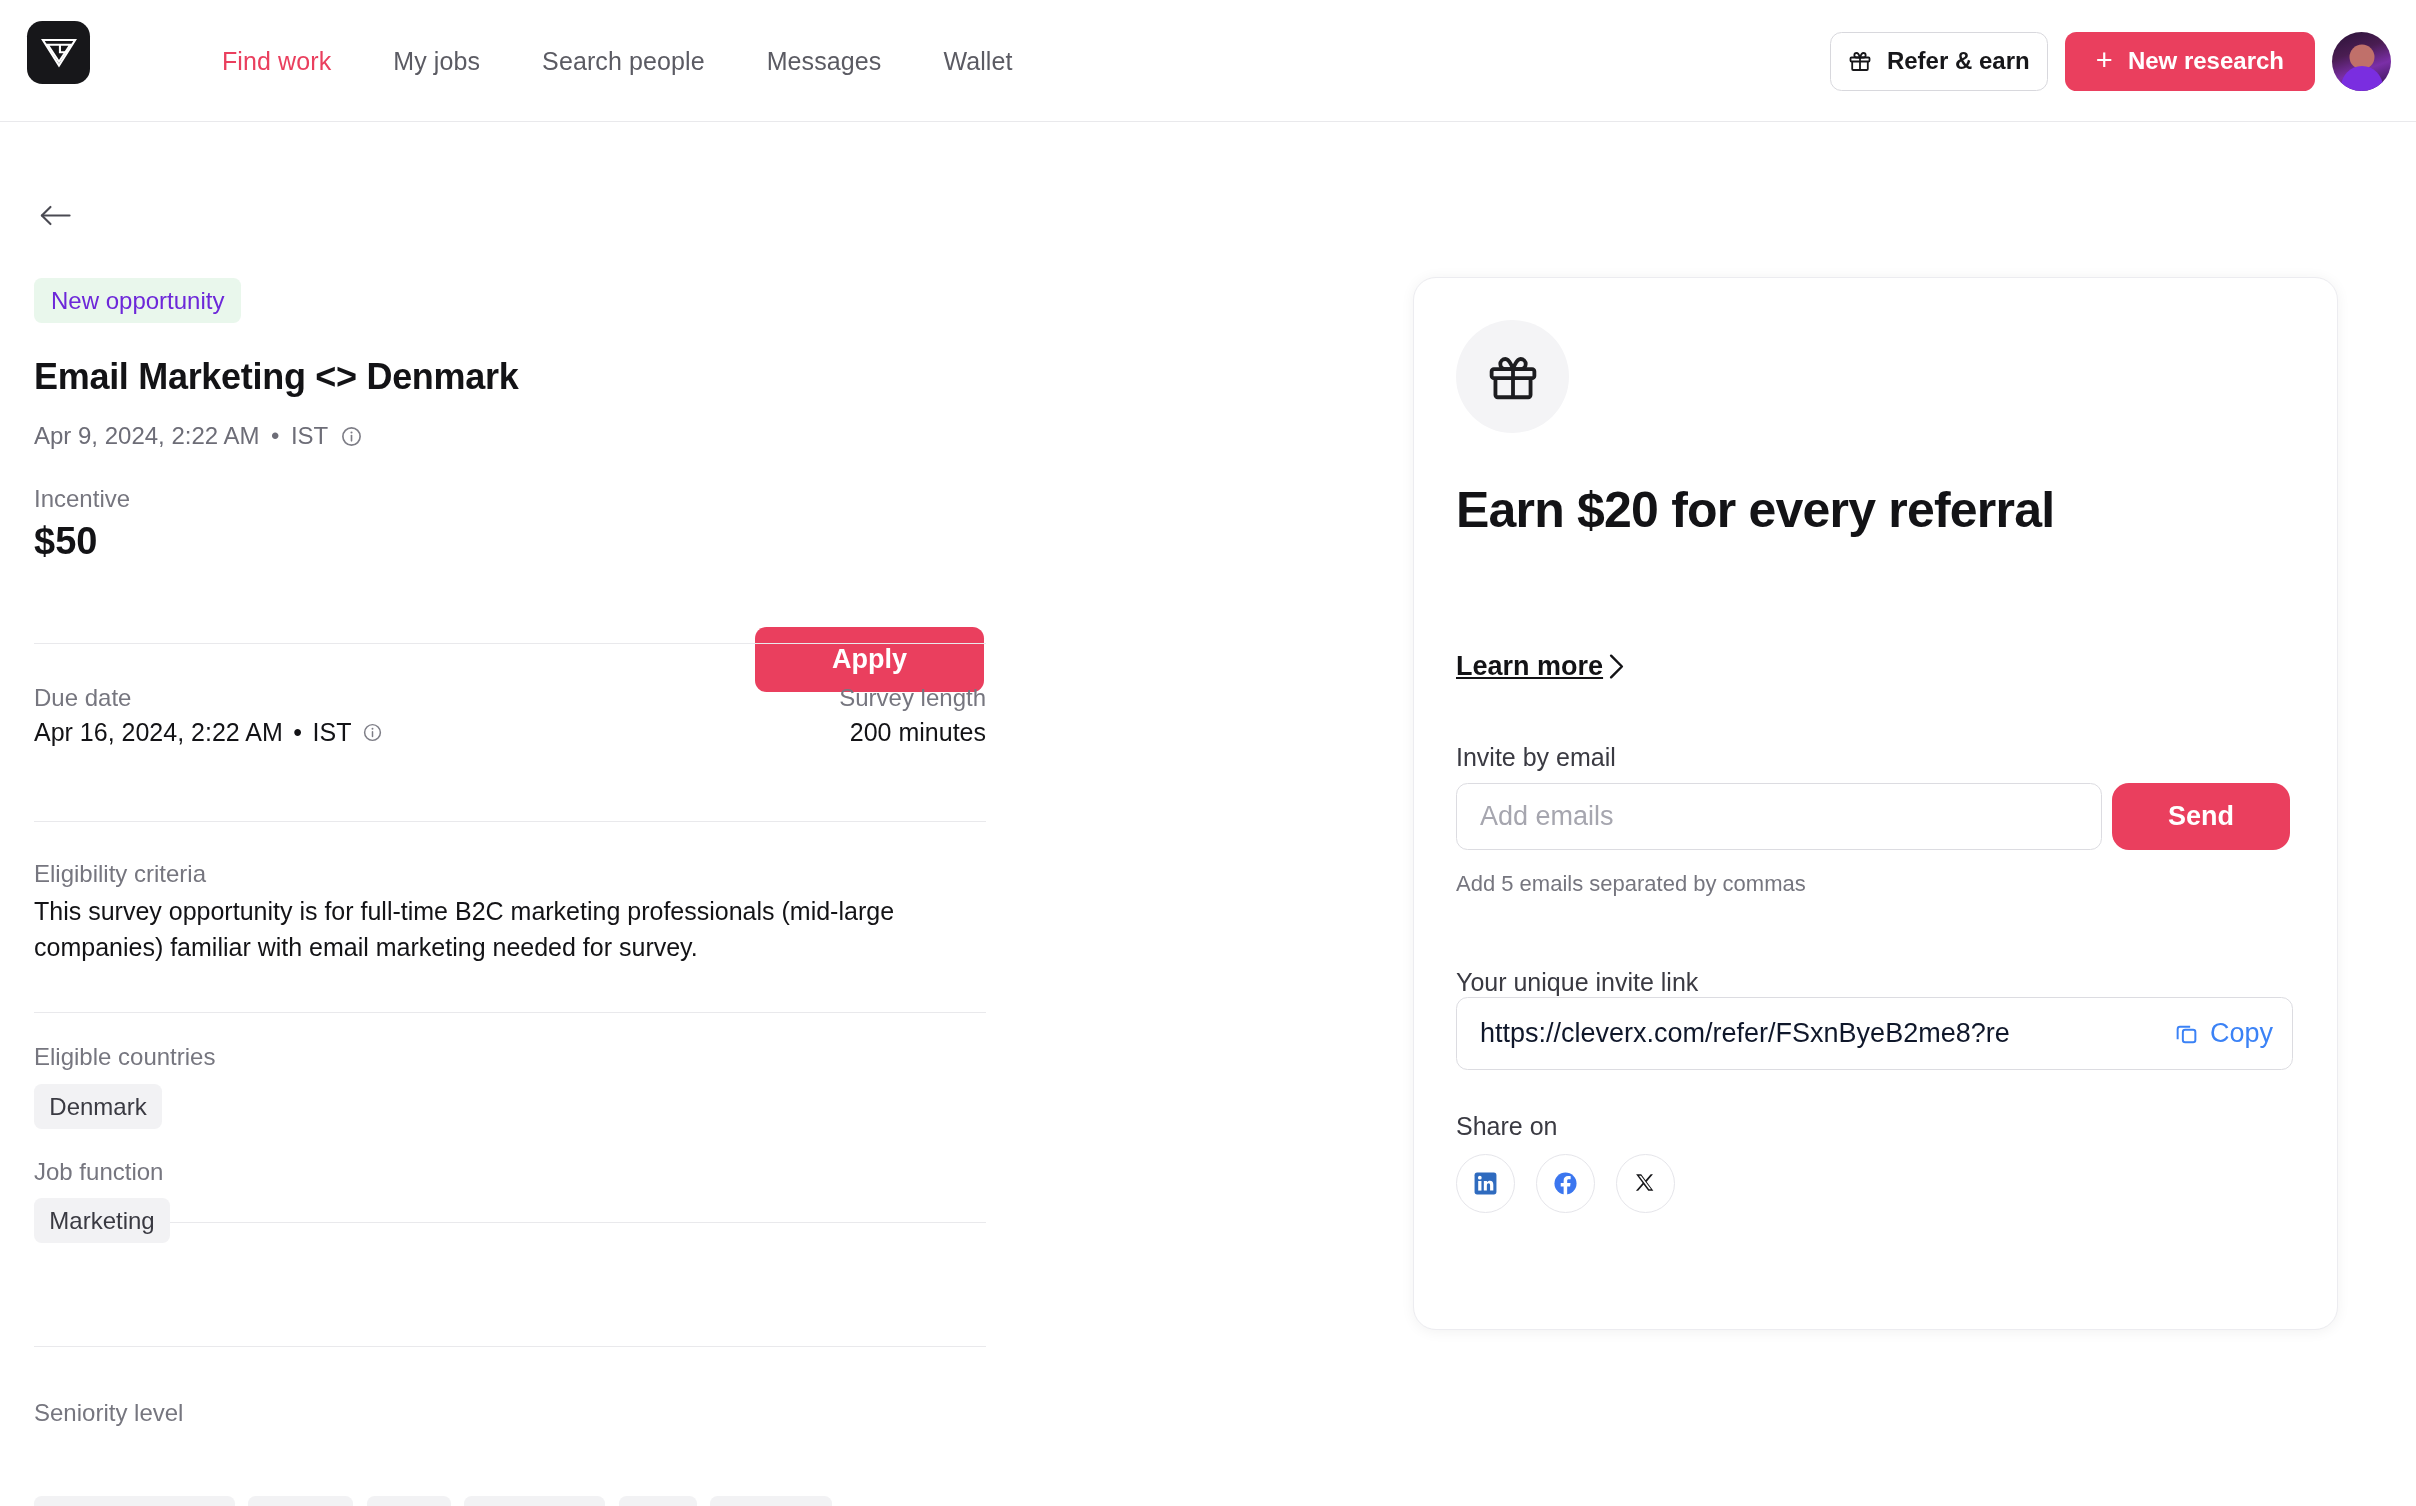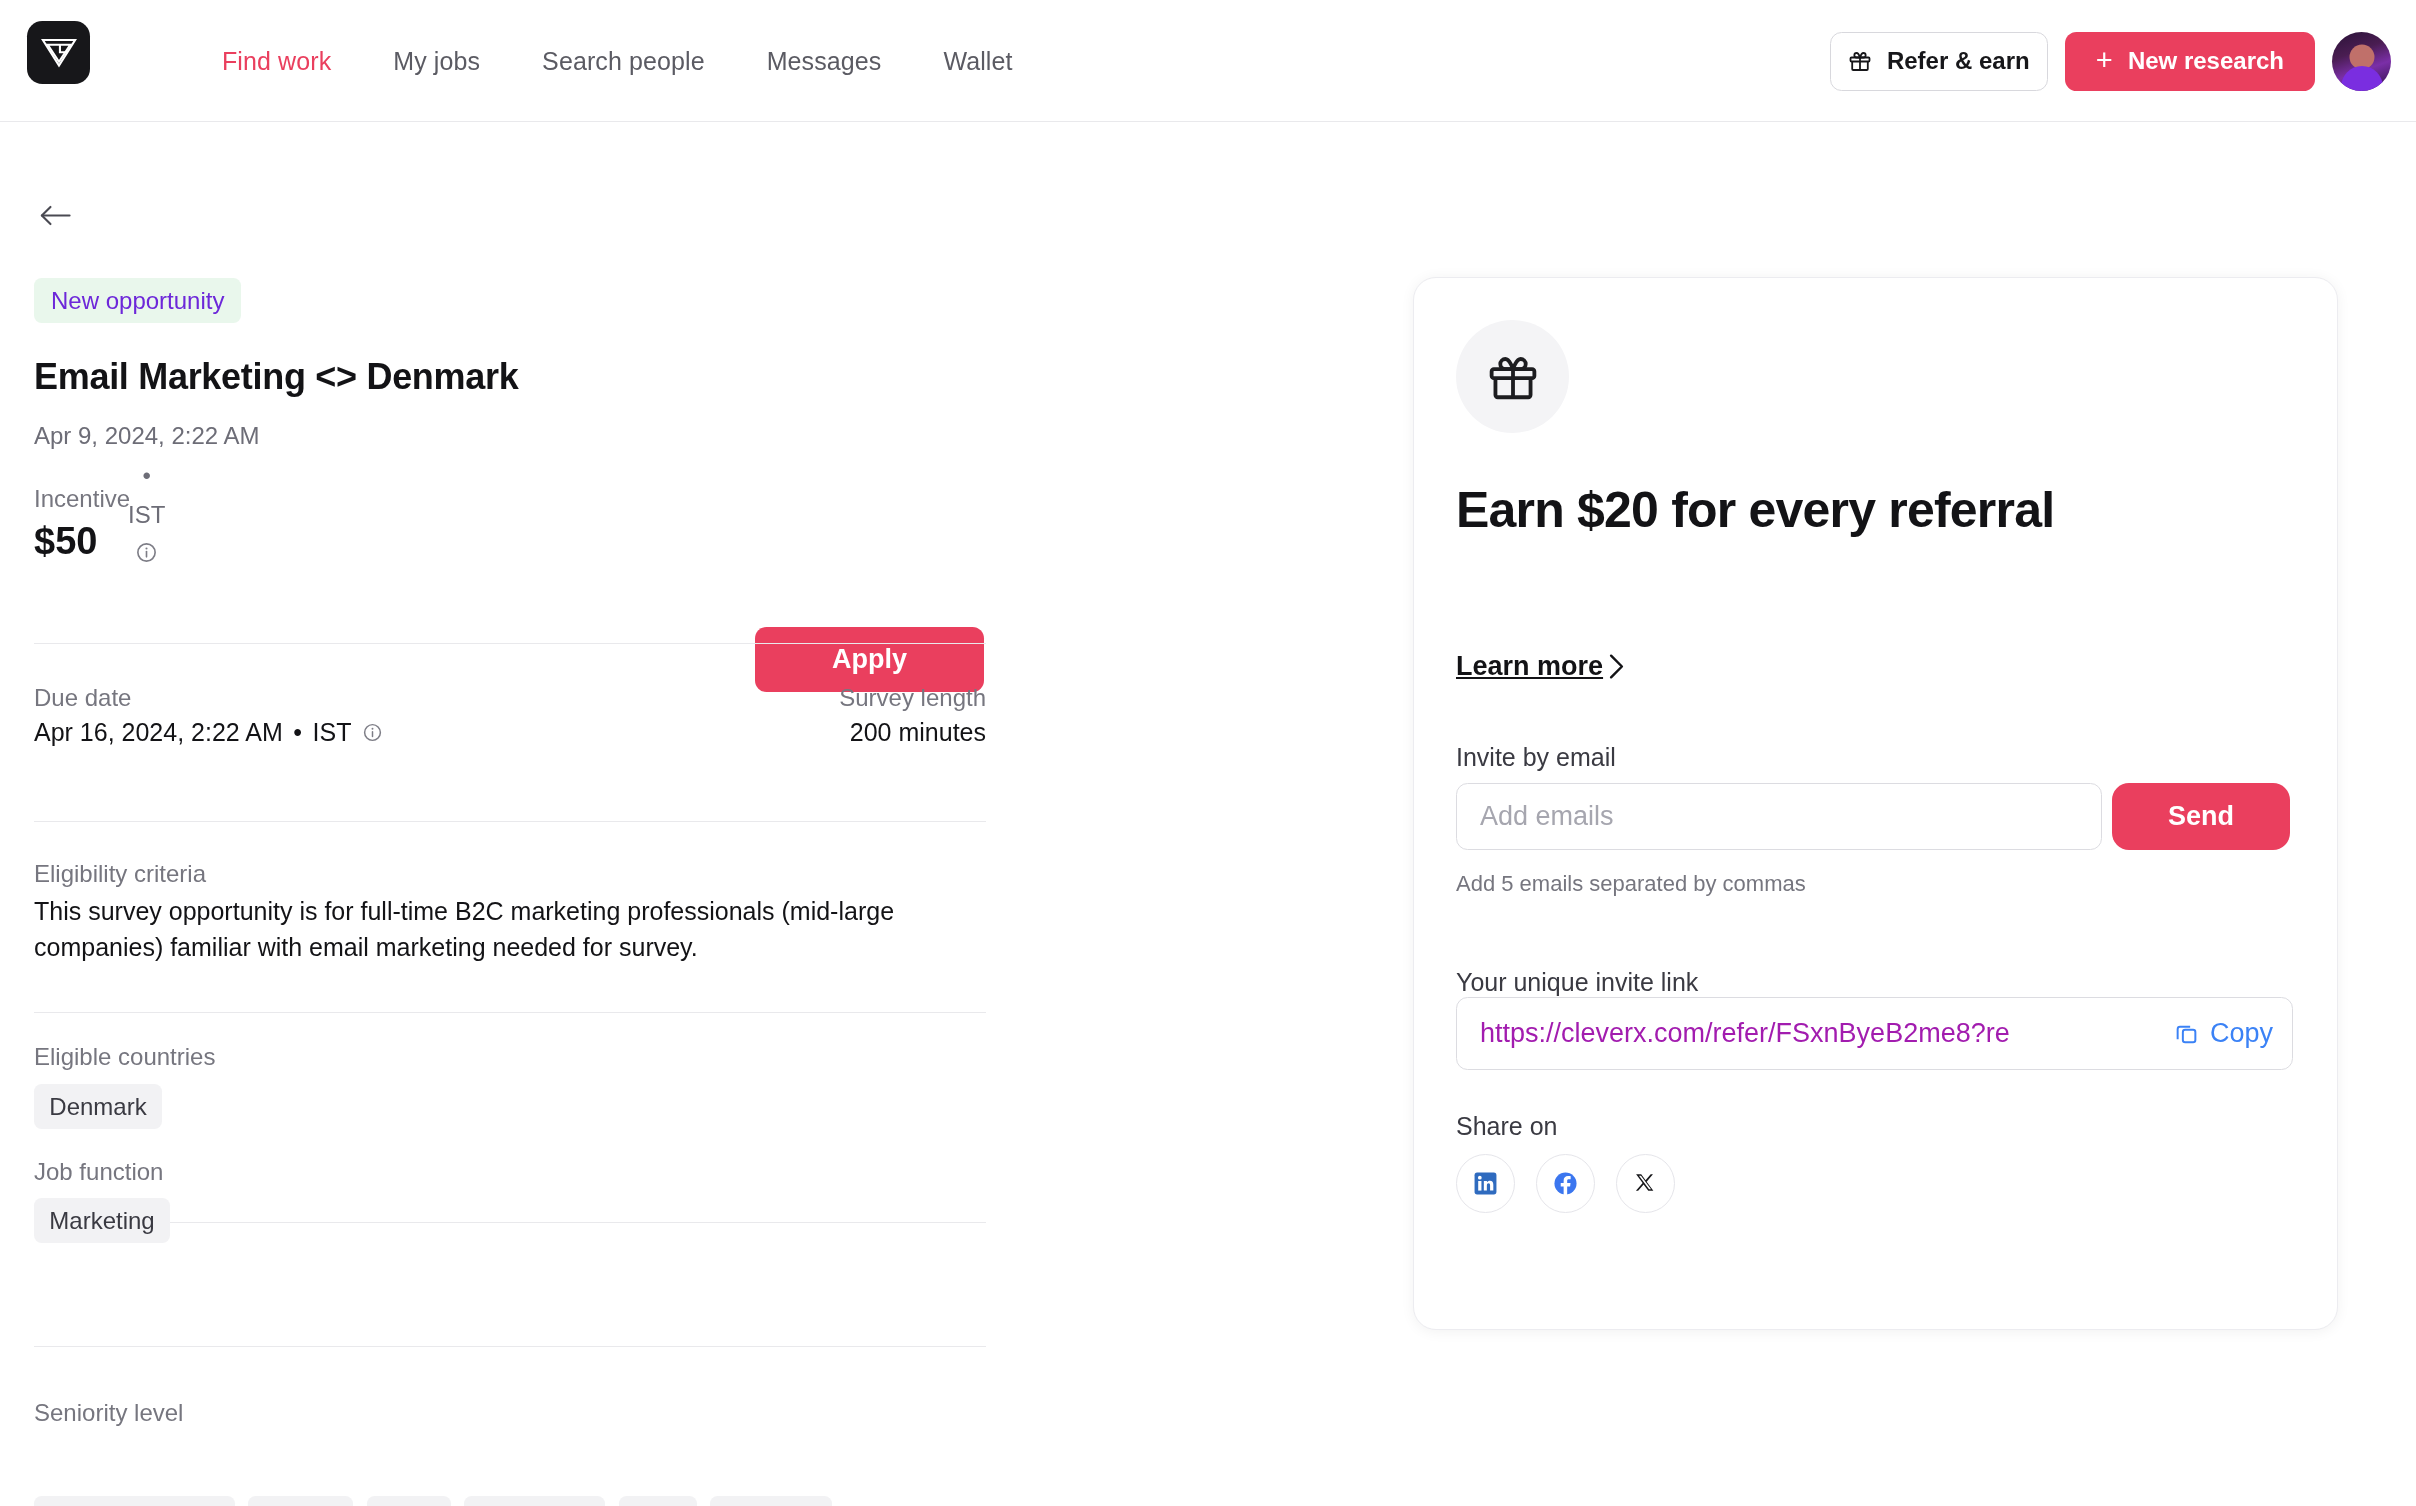--- a/index.html
+++ b/index.html
@@ -144,21 +144,20 @@
     letter-spacing: -0.3px;
     white-space: nowrap;
   }
   .job-date {
     position: absolute;
     left: 34px; top: 300px;
     font-size: 24px;
     color: #6d6d77;
     display: flex; align-items: center; gap: 11.5px;
     white-space: nowrap;
-    flex-direction: column;
   }
   .label-sm {
     font-size: 24px;
     color: #76767f;
   }
   .value-md {
     font-size: 25px;
     color: #131316;
   }
   .incentive-label { position:absolute; left:34px; top:363px; }
@@ -296,21 +295,21 @@
     border: 1px solid #dcdce1;
     border-radius: 11.5px;
     display: flex; align-items: center;
     padding: 0 19px 0 23px;
     overflow: hidden;
     background: #fff;
   }
   .link-text {
     flex: 1;
     font-size: 27px;
-    color: #a21caf;
+    color: #0f172a;
     white-space: nowrap;
     overflow: hidden;
     min-width: 0;
   }
   .copy-btn {
     display: flex; align-items: center; gap: 10.5px;
     color: #3b82f6; font-size: 27px;
     cursor: pointer; flex: none;
     padding-left: 13.4px;
     background: #fff;

